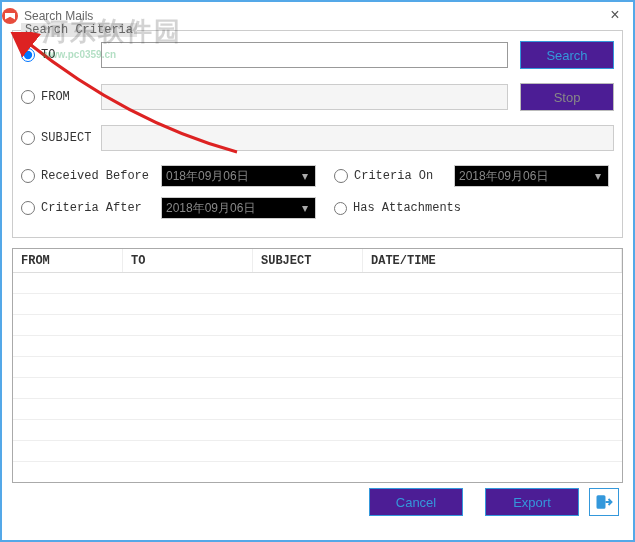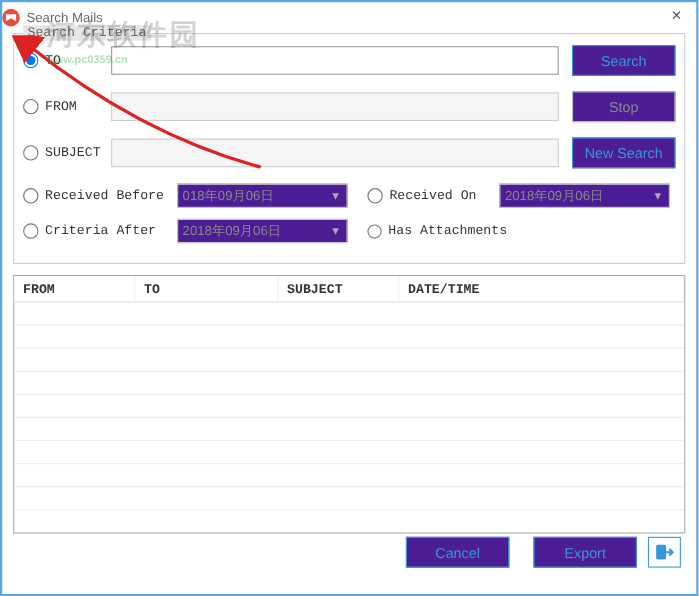--- a/index.html
+++ b/index.html
@@ -131,21 +131,21 @@
       display: flex;
       align-items: center;
       gap: 10px;
       margin-bottom: 10px;
       font-family: "Courier New", monospace;
     }
     .date-picker {
       width: 155px;
       height: 22px;
       border: 1px solid #ccc;
-      background: #4c1d95;
+      background: #000000;
       display: flex;
       align-items: center;
       padding: 0 4px;
       color: #888;
       font-family: "Microsoft YaHei", sans-serif;
       position: relative;
     }
     .date-picker .dd {
       position: absolute;
       right: 2px;
@@ -246,35 +246,34 @@
     <input class="text-input disabled" type="text" disabled="" style="">
     <button class="btn muted">Stop</button>
   </div>
 
   <div class="row">
     <label class="radio-field">
       <input type="radio" name="sc" style="">
       <span>SUBJECT</span>
     </label>
     <input class="text-input disabled" type="text" disabled="" style="">
-    <button class="btn">New Search</button>
   </div>
 
   <div class="date-row">
     <label class="radio-field wide">
       <input type="radio" name="sc" style="">
       <span>Received Before</span>
     </label>
     <div class="date-picker">
       <span>018年09月06日</span>
       <span class="dd">▾</span>
     </div>
     <label class="radio-field wide" style="width:110px;margin-left:8px;">
       <input type="radio" name="sc" style="">
-      <span>Received On</span>
+      <span>Criteria On</span>
     </label>
     <div class="date-picker">
       <span>2018年09月06日</span>
       <span class="dd">▾</span>
     </div>
   </div>
 
   <div class="date-row">
     <label class="radio-field wide">
       <input type="radio" name="sc" style="">

